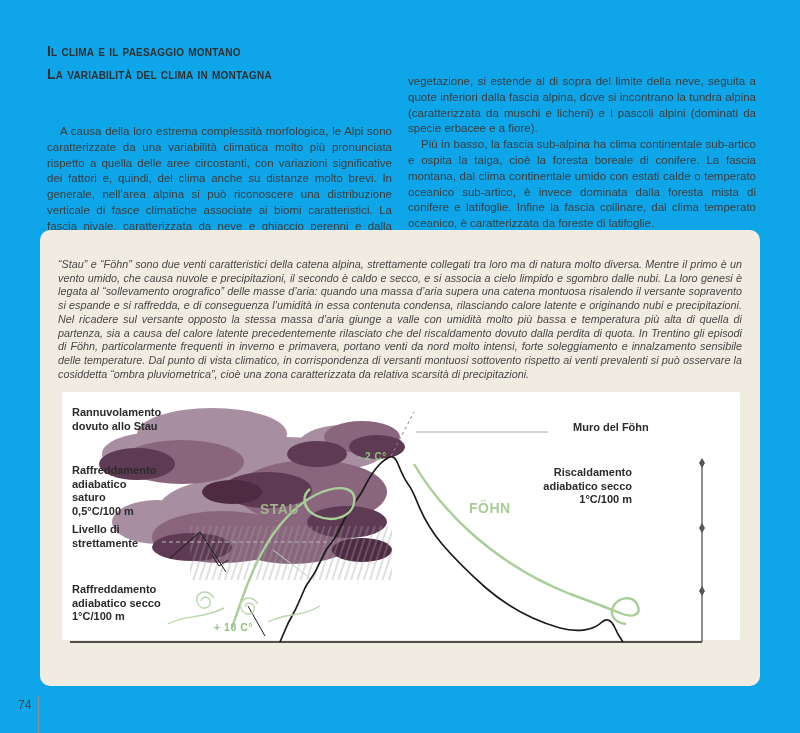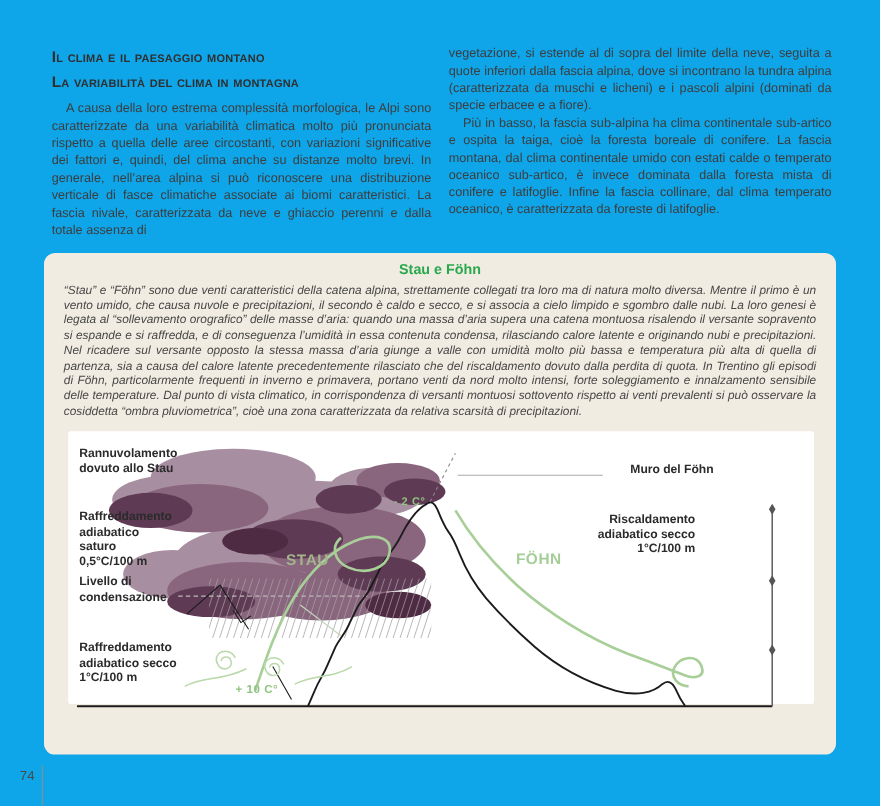--- a/index.html
+++ b/index.html
@@ -5,21 +5,21 @@
   * { margin: 0; padding: 0; box-sizing: border-box; }
   html,body { width: 800px; height: 733px; background: #ffffff;
     font-family: "Liberation Sans", sans-serif; overflow: hidden; }
   .page { position: relative; width: 800px; height: 733px; background: #0ea5e9; }
 
   
   .heading { position: absolute; left: 47px; top: 40px; width: 350px;
     font-size: 14px; font-weight: bold; font-variant: small-caps;
     color: #2f2f2f; line-height: 23px; letter-spacing: .2px; }
   .col { position: absolute; font-size: 11.5px; line-height: 15.8px;
-    color: #3d3d3d; text-align: justify; }
+    color: #3d3d3d; text-align: justify; margin-top: 32px; }
   .col-left  { left: 47px;  top: 92px; width: 345px; }
   .col-right { left: 408px; top: 42px; width: 348px; }
   .col p.indent { text-indent: 13px; }
 
   
   .infobox { position: absolute; left: 40px; top: 230px; width: 720px;
     height: 456px; background: #f1ece1; border-radius: 10px; }
   .infobox-title { position: absolute; left: 0; top: 7px; width: 100%;
     text-align: center; font-size: 13px; font-weight: bold; color: #2aa84e; }
   .infobox-body { position: absolute; left: 18px; top: 28px; width: 684px;
@@ -64,21 +64,20 @@
 
   <div class="col col-left">
     <p class="indent">A causa della loro estrema complessità morfologica, le Alpi sono caratterizzate da una variabilità climatica molto più pronunciata rispetto a quella delle aree circostanti, con variazioni significative dei fattori e, quindi, del clima anche su distanze molto brevi. In generale, nell’area alpina si può riconoscere una distribuzione verticale di fasce climatiche associate ai biomi caratteristici. La fascia nivale, caratterizzata da neve e ghiaccio perenni e dalla totale assenza di</p>
   </div>
   <div class="col col-right">
     <p>vegetazione, si estende al di sopra del limite della neve, seguita a quote inferiori dalla fascia alpina, dove si incontrano la tundra alpina (caratterizzata da muschi e licheni) e i pascoli alpini (dominati da specie erbacee e a fiore).</p>
     <p class="indent">Più in basso, la fascia sub-alpina ha clima continentale sub-artico e ospita la taiga, cioè la foresta boreale di conifere. La fascia montana, dal clima continentale umido con estati calde o temperato oceanico sub-artico, è invece dominata dalla foresta mista di conifere e latifoglie. Infine la fascia collinare, dal clima temperato oceanico, è caratterizzata da foreste di latifoglie.</p>
   </div>
 
   <div class="infobox">
-    <div class="infobox-title">Stau e Föhn</div>
     <div class="infobox-body">“Stau” e “Föhn” sono due venti caratteristici della catena alpina, strettamente collegati tra loro ma di natura molto diversa. Mentre il primo è un vento umido, che causa nuvole e precipitazioni, il secondo è caldo e secco, e si associa a cielo limpido e sgombro dalle nubi. La loro genesi è legata al “sollevamento orografico” delle masse d’aria: quando una massa d’aria supera una catena montuosa risalendo il versante sopravento si espande e si raffredda, e di conseguenza l’umidità in essa contenuta condensa, rilasciando calore latente e originando nubi e precipitazioni. Nel ricadere sul versante opposto la stessa massa d’aria giunge a valle con umidità molto più bassa e temperatura più alta di quella di partenza, sia a causa del calore latente precedentemente rilasciato che del riscaldamento dovuto dalla perdita di quota. In Trentino gli episodi di Föhn, particolarmente frequenti in inverno e primavera, portano venti da nord molto intensi, forte soleggiamento e innalzamento sensibile delle temperature. Dal punto di vista climatico, in corrispondenza di versanti montuosi sottovento rispetto ai venti prevalenti si può osservare la cosiddetta “ombra pluviometrica”, cioè una zona caratterizzata da relativa scarsità di precipitazioni.</div>
 
     <div class="diagram-panel">
 
       <svg class="dia-svg" width="678" height="258" viewBox="0 0 678 258">
         <defs>
           <pattern id="hatch" width="6" height="9" patternUnits="userSpaceOnUse" patternTransform="rotate(18)">
             <line x1="3" y1="0" x2="3" y2="9" stroke="#a0a0a0" stroke-width="0.9"></line>
           </pattern>
         </defs>
@@ -150,21 +149,21 @@
         </g>
       </svg>
 
       <div class="dia-label lbl-rannuvolamento">Rannuvolamento
 dovuto allo Stau</div>
       <div class="dia-label lbl-raff-saturo">Raffreddamento
 adiabatico
 saturo
 0,5°C/100 m</div>
       <div class="dia-label lbl-livello">Livello di
-condensazione</div>
+strettamente</div>
       <div class="dia-label lbl-raff-secco">Raffreddamento
 adiabatico secco
 1°C/100 m</div>
       <div class="dia-label lbl-muro">Muro del Föhn</div>
       <div class="dia-label lbl-riscaldamento">Riscaldamento
 adiabatico secco
 1°C/100 m</div>
       <div class="flow-label lbl-stau">STAU</div>
       <div class="flow-label lbl-fohn">FÖHN</div>
       <div class="flow-label lbl-minus5">- 2 C°</div>

